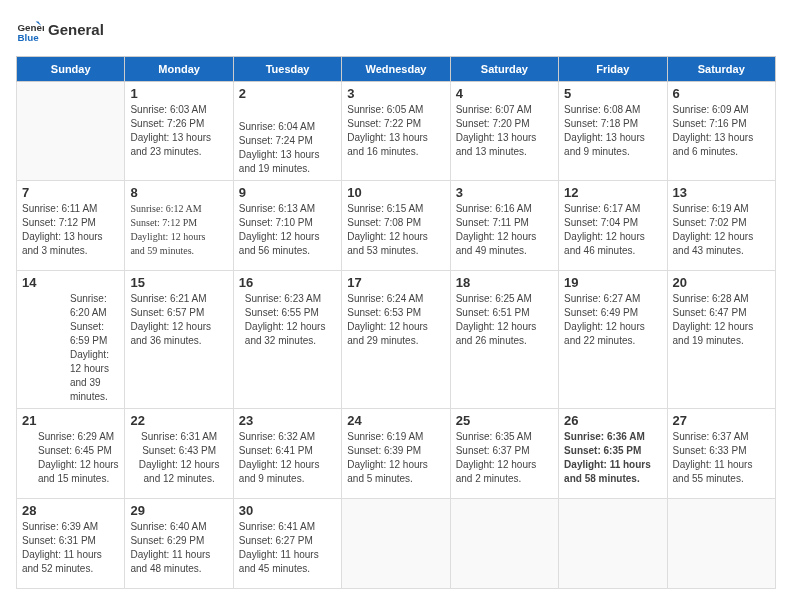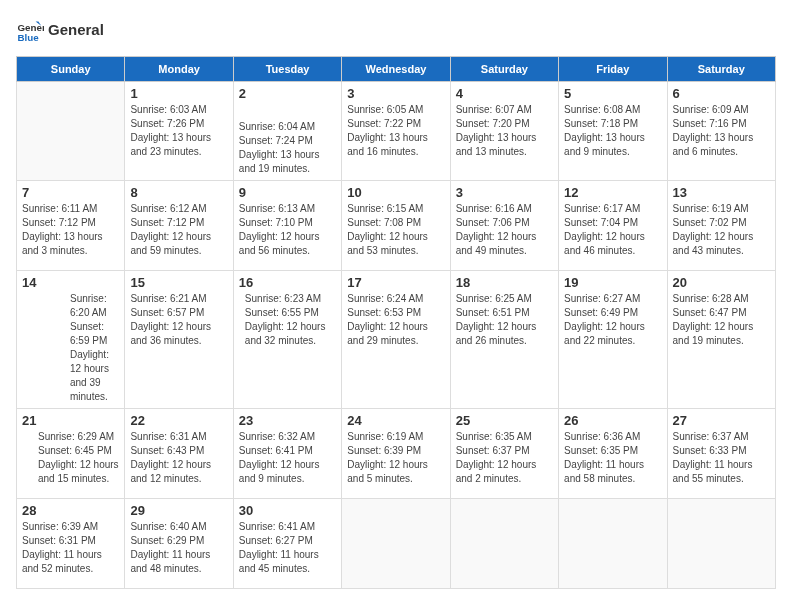--- a/index.html
+++ b/index.html
@@ -154,21 +154,21 @@
       <tr>
         <td>
           <div class="day-num">7</div>
           <div class="day-info" style="white-space: pre-line;">Sunrise: 6:11 AM
 Sunset: 7:12 PM
 Daylight: 13 hours
 and 3 minutes.</div>
         </td>
         <td>
           <div class="day-num">8</div>
-          <div class="day-info" style="white-space: pre-line;">Sunrise: 6:12 AM
+          <div class="day-info" style="white-space: pre-line; font-family: Liberation Serif, serif;">Sunrise: 6:12 AM
 Sunset: 7:12 PM
 Daylight: 12 hours
 and 59 minutes.</div>
         </td>
         <td>
           <div class="day-num">9</div>
           <div class="day-info" style="white-space: pre-line;">Sunrise: 6:13 AM
 Sunset: 7:10 PM
 Daylight: 12 hours
 and 56 minutes.</div>
@@ -176,21 +176,21 @@
         <td>
           <div class="day-num">10</div>
           <div class="day-info" style="white-space: pre-line;">Sunrise: 6:15 AM
 Sunset: 7:08 PM
 Daylight: 12 hours
 and 53 minutes.</div>
         </td>
         <td>
           <div class="day-num">3</div>
           <div class="day-info" style="white-space: pre-line;">Sunrise: 6:16 AM
-Sunset: 7:06 PM
+Sunset: 7:11 PM
 Daylight: 12 hours
 and 49 minutes.</div>
         </td>
         <td>
           <div class="day-num">12</div>
           <div class="day-info" style="white-space: pre-line;">Sunrise: 6:17 AM
 Sunset: 7:04 PM
 Daylight: 12 hours
 and 46 minutes.</div>
         </td>
@@ -256,21 +256,21 @@
       <tr>
         <td>
           <div class="day-num">21</div>
           <div class="day-info" style="white-space: pre-line; margin-left: 16px;">Sunrise: 6:29 AM
 Sunset: 6:45 PM
 Daylight: 12 hours
 and 15 minutes.</div>
         </td>
         <td>
           <div class="day-num">22</div>
-          <div class="day-info" style="white-space: pre-line;">Sunrise: 6:31 AM
+          <div class="day-info" style="white-space: pre-line; text-align: center;">Sunrise: 6:31 AM
 Sunset: 6:43 PM
 Daylight: 12 hours
 and 12 minutes.</div>
         </td>
         <td>
           <div class="day-num">23</div>
           <div class="day-info" style="white-space: pre-line;">Sunrise: 6:32 AM
 Sunset: 6:41 PM
 Daylight: 12 hours
 and 9 minutes.</div>
@@ -284,21 +284,21 @@
         </td>
         <td>
           <div class="day-num">25</div>
           <div class="day-info" style="white-space: pre-line;">Sunrise: 6:35 AM
 Sunset: 6:37 PM
 Daylight: 12 hours
 and 2 minutes.</div>
         </td>
         <td>
           <div class="day-num">26</div>
-          <div class="day-info" style="white-space: pre-line;">Sunrise: 6:36 AM
+          <div class="day-info" style="white-space: pre-line; font-weight: bold;">Sunrise: 6:36 AM
 Sunset: 6:35 PM
 Daylight: 11 hours
 and 58 minutes.</div>
         </td>
         <td>
           <div class="day-num">27</div>
           <div class="day-info" style="white-space: pre-line;">Sunrise: 6:37 AM
 Sunset: 6:33 PM
 Daylight: 11 hours
 and 55 minutes.</div>

